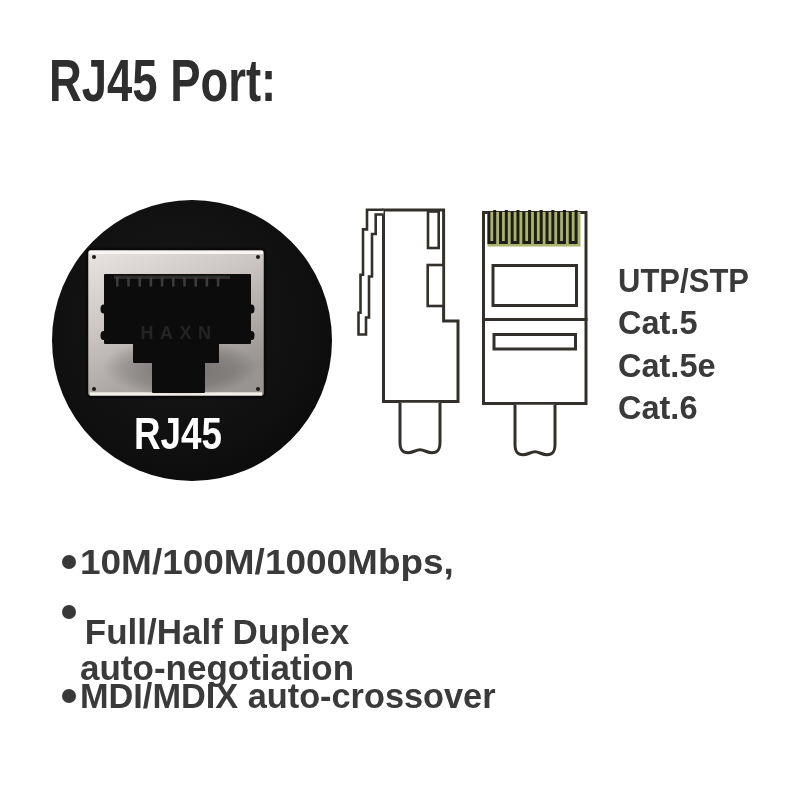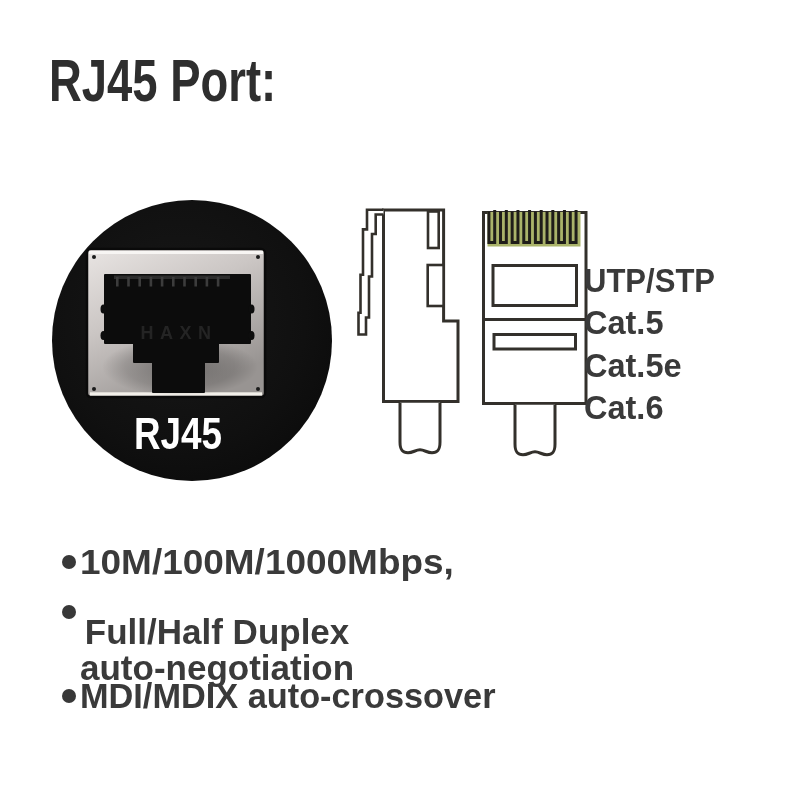--- a/index.html
+++ b/index.html
@@ -1,20 +1,20 @@
 <!DOCTYPE html>
 <html><head>
 <meta charset="utf-8">
 <style>
   html,body{margin:0;padding:0;}
   body{width:800px;height:800px;background:#ffffff;position:relative;overflow:hidden;
        font-family:"Liberation Sans", sans-serif;}
   .abs{position:absolute;}
   .title{left:49px;top:52.1px;font-size:59px;font-weight:bold;color:#2e2e2e;line-height:1;transform:scaleX(0.77);transform-origin:left top;}
-  .cats{left:584px;top:259.5px;font-size:32.5px;font-weight:bold;color:#3a3a3a;line-height:42.5px;}
+  .cats{left:618px;top:259.5px;font-size:32.5px;font-weight:bold;color:#3a3a3a;line-height:42.5px;}
   .b-dot{width:14px;height:14px;border-radius:50%;background:#383838;left:62px;}
   .b-text{left:80px;font-size:35px;font-weight:bold;color:#3a3a3a;line-height:35.5px;transform-origin:left top;}
 </style>
 </head>
 <body>
   <div class="abs title">RJ45 Port:</div>
 
   <svg class="abs" style="left:52px;top:200px;" width="280" height="281" viewBox="0 0 280 281">
     <defs>
       <radialGradient id="cg" cx="45%" cy="42%" r="65%">

